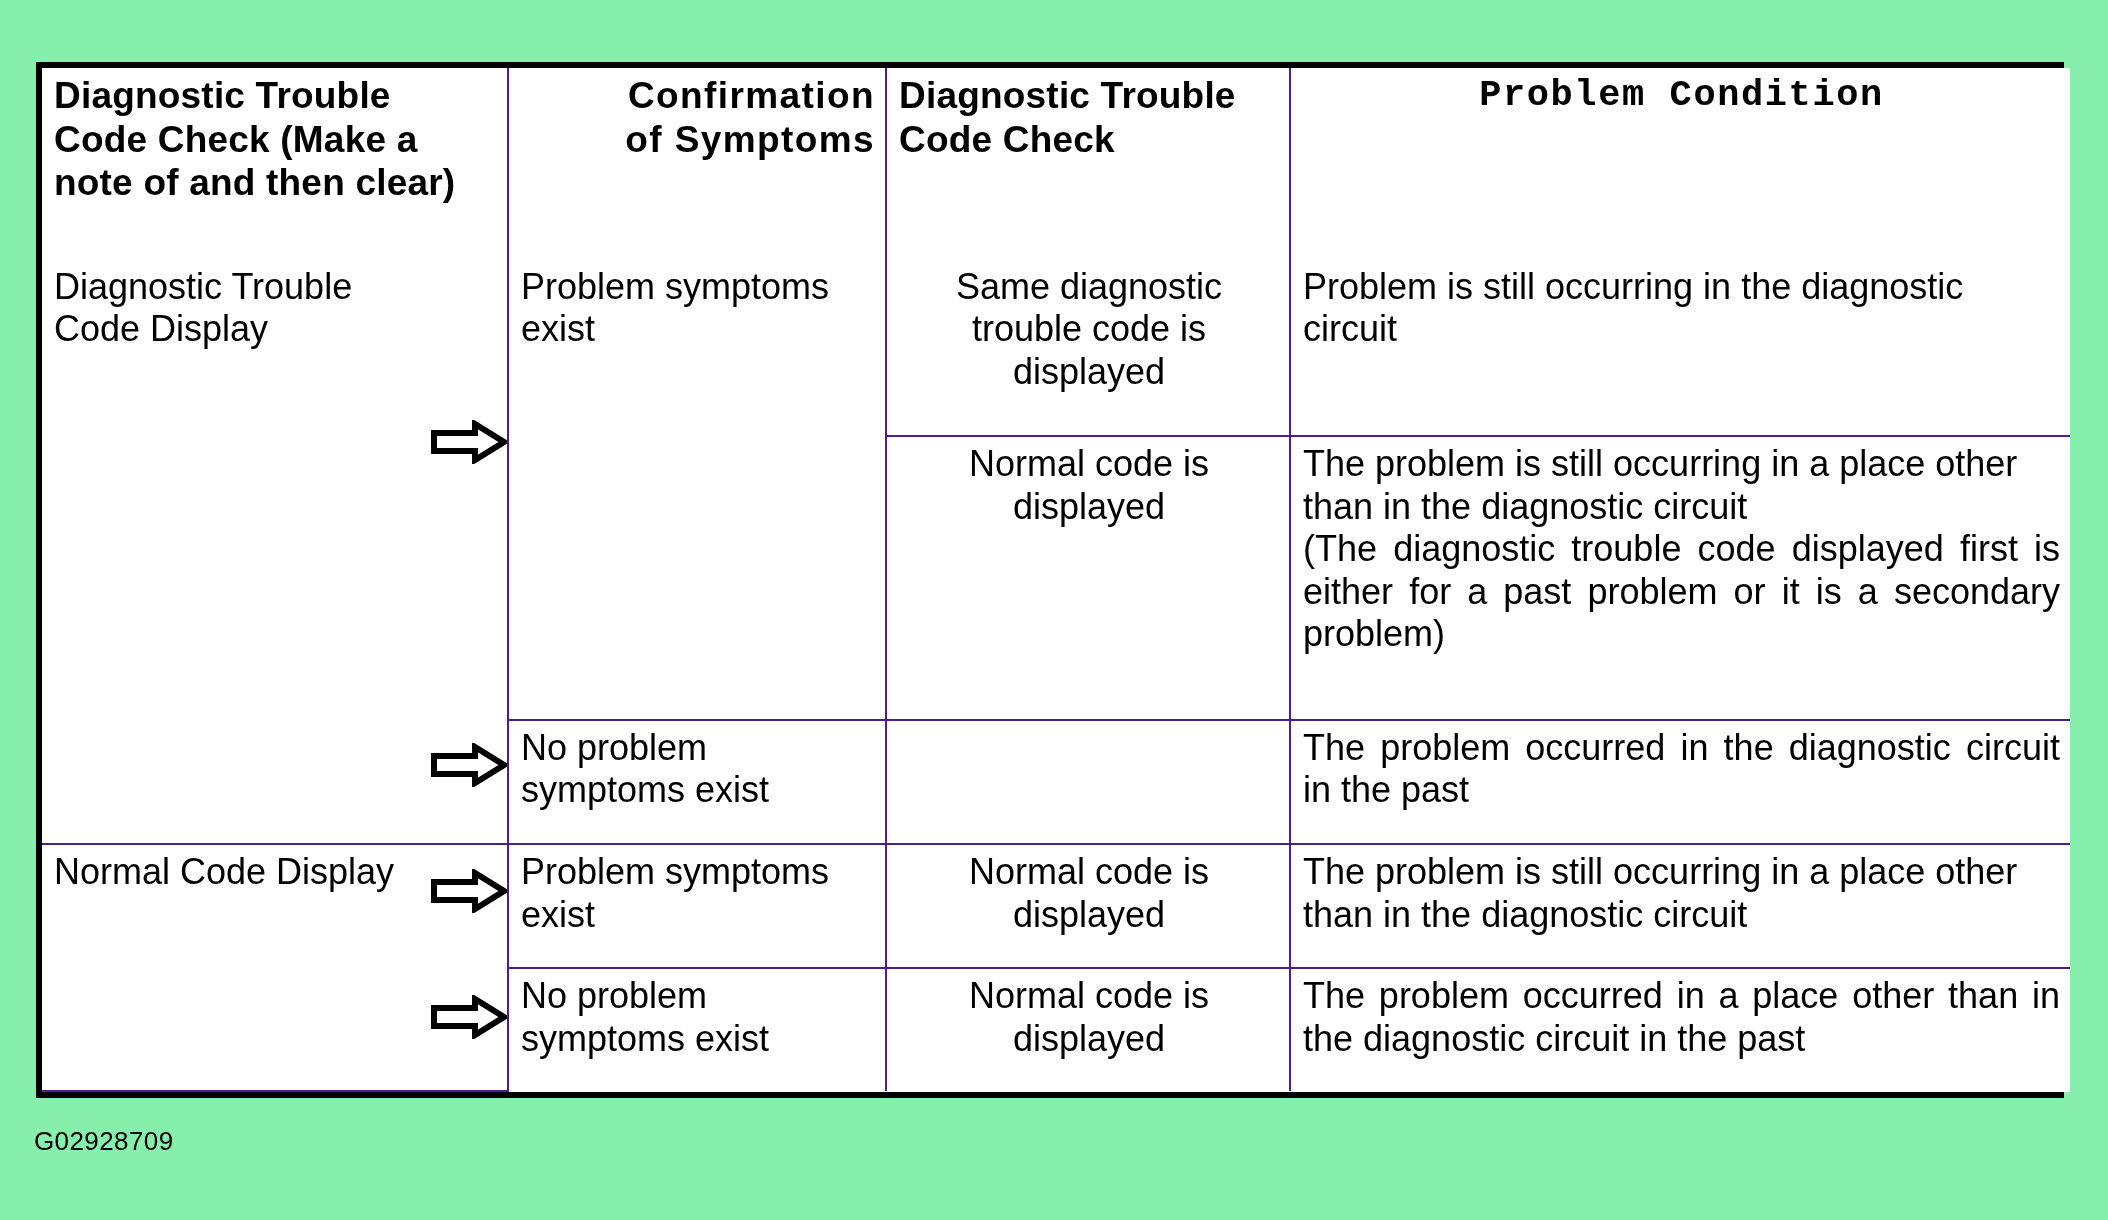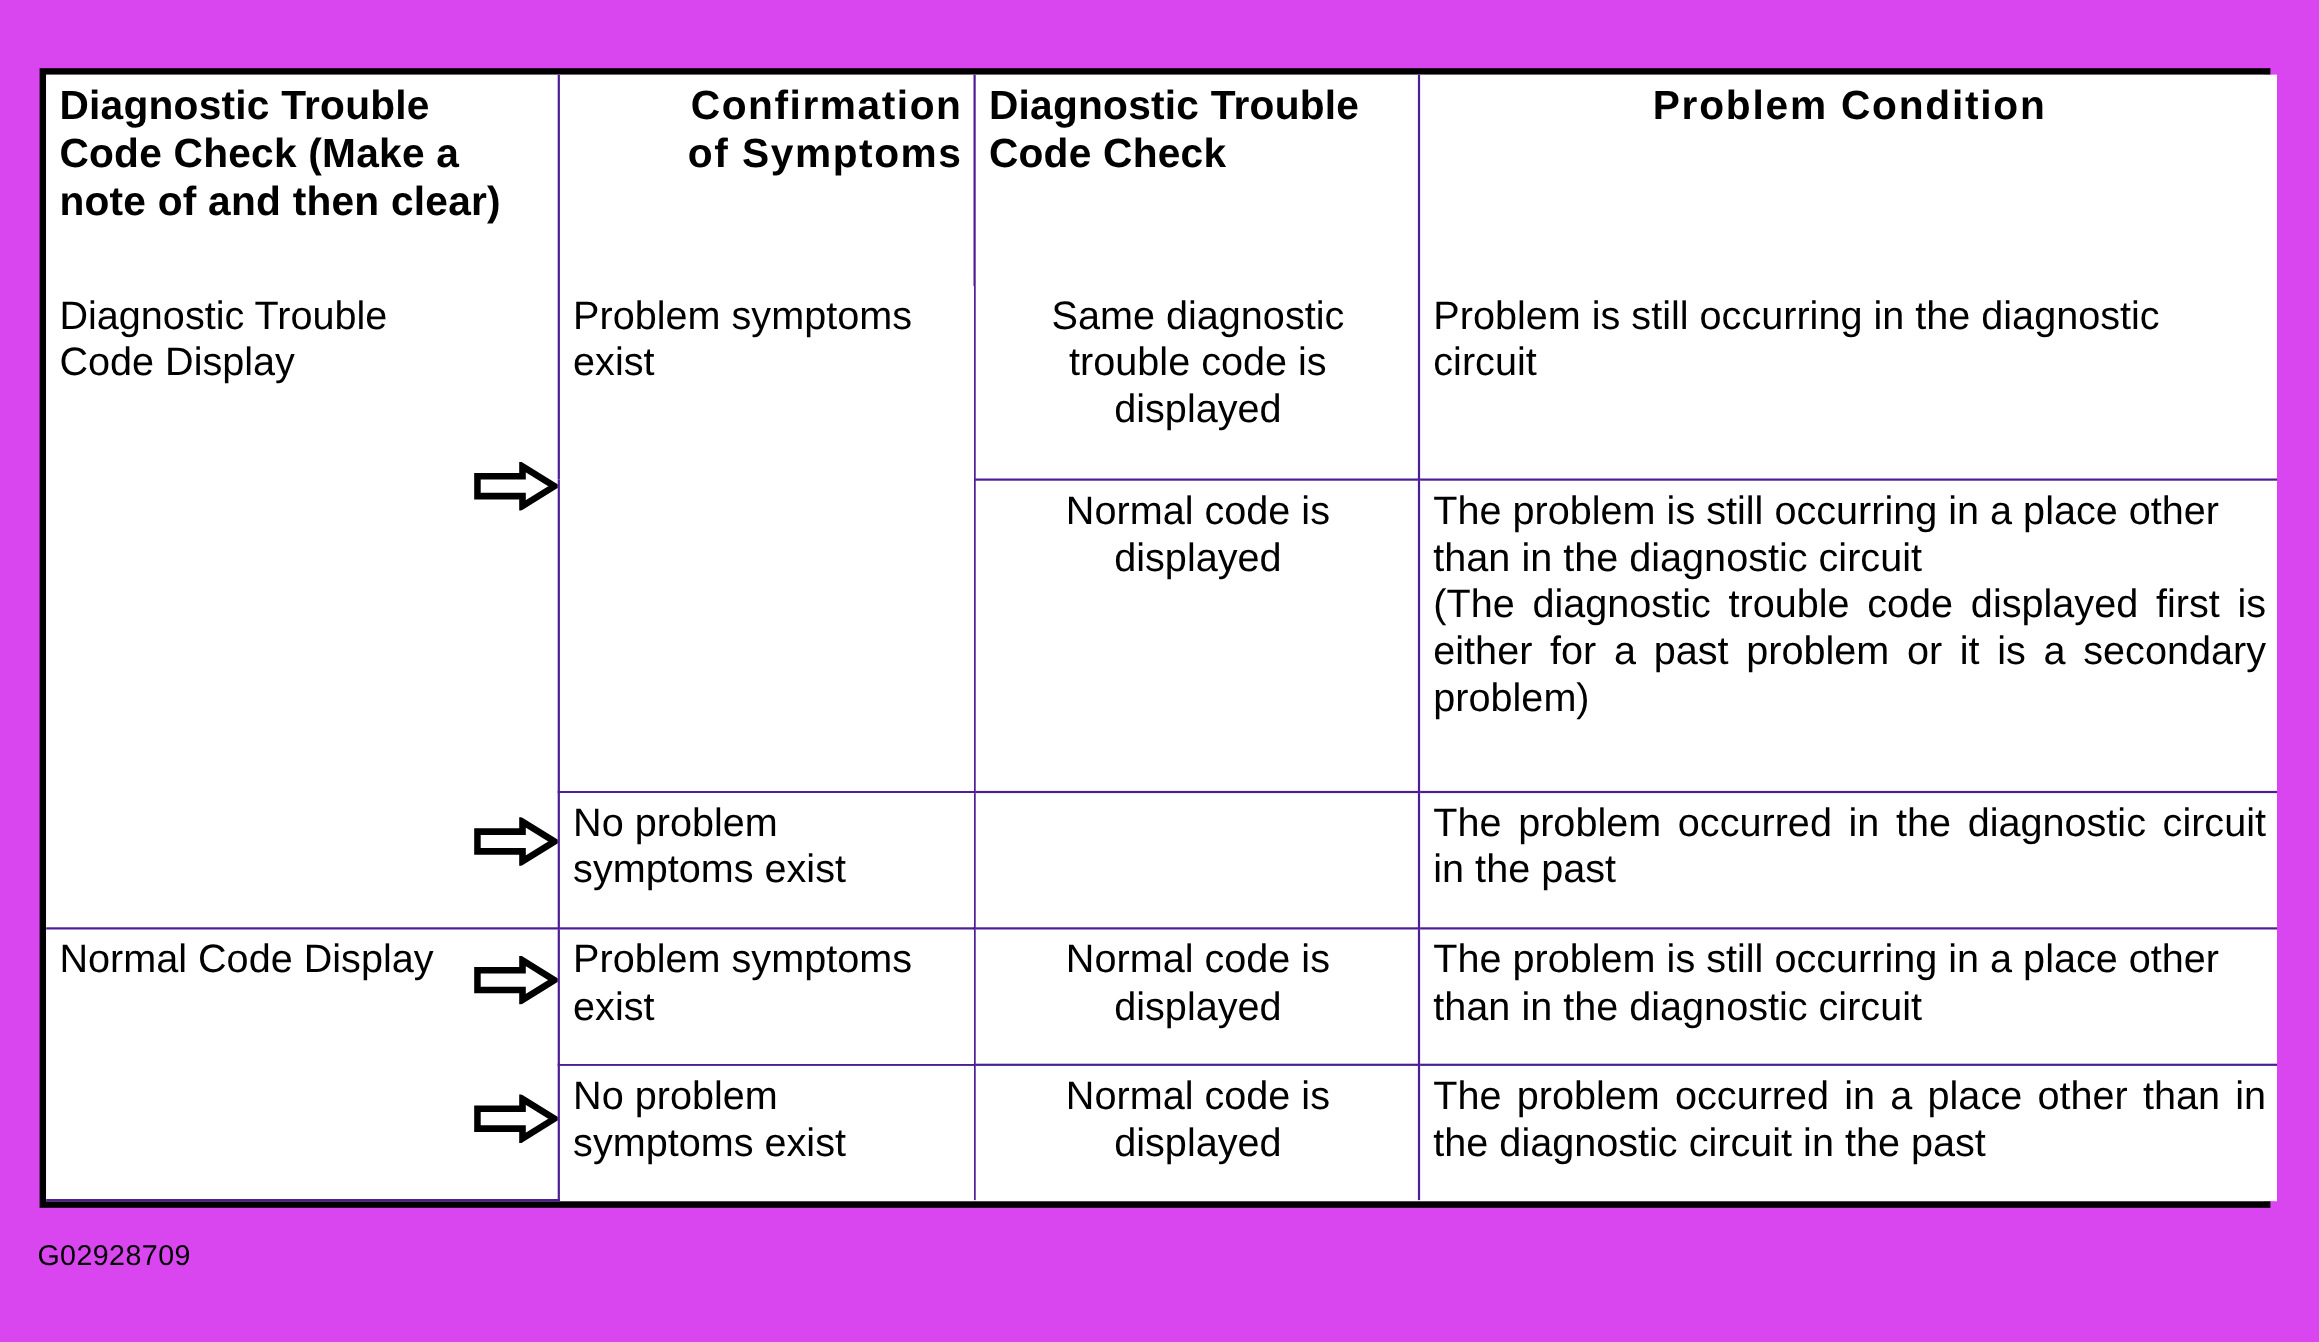--- a/index.html
+++ b/index.html
@@ -12,21 +12,21 @@
     height: 1220px;
     font-family: "Liberation Sans", sans-serif;
     color: #000000;
     overflow: hidden;
   }
 
   #page {
     position: relative;
     width: 2108px;
     height: 1220px;
-    background: #d946ef;
+    background: #86efac;
   }
 
   
   #table-wrap {
     position: absolute;
     left: 36px;
     top: 62px;
     width: 2028px;
     height: 1036px;
     box-sizing: border-box;
@@ -66,21 +66,21 @@
   thead td {
     font-weight: bold;
     font-size: 37px;
     line-height: 1.18;
     letter-spacing: 0.2px;
     height: 180px;
   }
   .hdr-left   { text-align: left;   vertical-align: top; padding-top: 14px; }
   .hdr-center { text-align: right; vertical-align: middle; letter-spacing: 1.4px; }
   .hdr-left2  { text-align: left;   vertical-align: middle; }
-  .hdr-mid    { text-align: center; vertical-align: middle; letter-spacing: 1.6px; }
+  .hdr-mid    { text-align: center; vertical-align: middle; letter-spacing: 1.6px; font-family: Liberation Mono, monospace; }
 
   
   tbody td {
     font-size: 36px;
     line-height: 1.18;
     font-weight: normal;
   }
   .just { text-align: justify; text-align-last: left; }
   .empty { padding: 0; }
 

